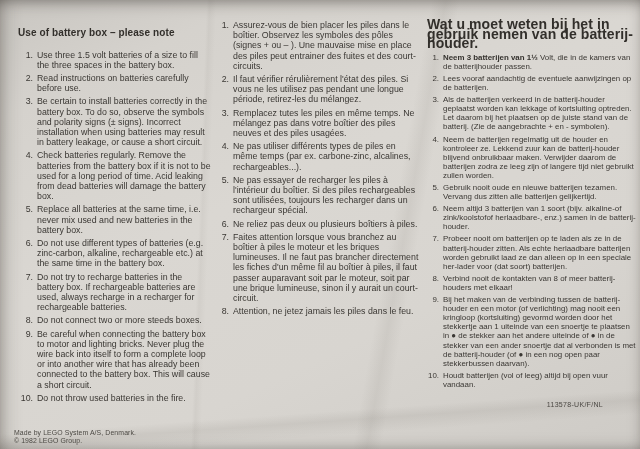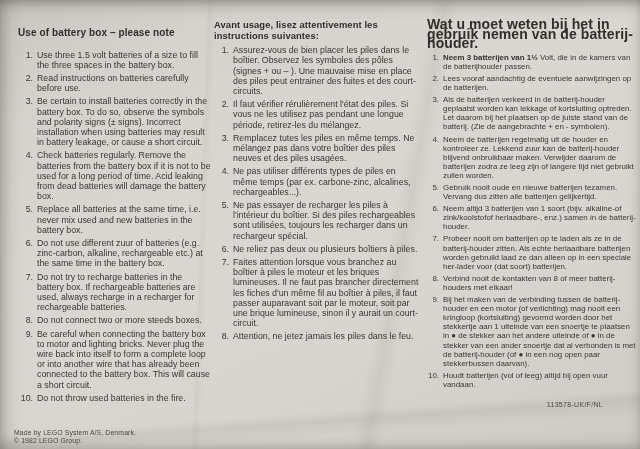--- a/index.html
+++ b/index.html
@@ -79,21 +79,21 @@
           <span class="txt"><b></b><span>Check batteries regularly. Remove the batteries from the battery box if it is not to be used for a long period of time. Acid leaking from dead batteries will damage the battery box.</span></span>
         </li>
 
         <li class="item">
           <span class="num">5.</span>
           <span class="txt"><b></b><span>Replace all batteries at the same time, i.e. never mix used and new batteries in the battery box.</span></span>
         </li>
 
         <li class="item">
           <span class="num">6.</span>
-          <span class="txt"><b></b><span>Do not use different zuur of batteries (e.g. zinc-carbon, alkaline, rechargeable etc.) at the same time in the battery box.</span></span>
+          <span class="txt"><b></b><span>Do not use different types of batteries (e.g. zinc-carbon, alkaline, rechargeable etc.) at the same time in the battery box.</span></span>
         </li>
 
         <li class="item">
           <span class="num">7.</span>
           <span class="txt"><b></b><span>Do not try to recharge batteries in the battery box. If rechargeable batteries are used, always recharge in a recharger for rechargeable batteries.</span></span>
         </li>
 
         <li class="item">
           <span class="num">8.</span>
           <span class="txt"><b></b><span>Do not connect two or more steeds boxes.</span></span>
@@ -105,21 +105,20 @@
         </li>
 
         <li class="item">
           <span class="num">10.</span>
           <span class="txt"><b></b><span>Do not throw used batteries in the fire.</span></span>
         </li>
       </ol>
   </div>
 
   <div class="col col-fr">
-    <h2 class="heading-fr">Avant usage, lisez attentivement les instructions suivantes:</h2>
     <ol class="ilist">
 
         <li class="item">
           <span class="num">1.</span>
           <span class="txt"><b></b><span>Assurez-vous de bien placer les piles dans le boîtier. Observez les symboles des pôles (signes + ou – ). Une mauvaise mise en place des piles peut entrainer des fuites et des court-circuits.</span></span>
         </li>
 
         <li class="item">
           <span class="num">2.</span>
           <span class="txt"><b></b><span>Il faut vérifier rérulièrement l'état des piles. Si vous ne les utilisez pas pendant une longue période, retirez-les du mélangez.</span></span>

